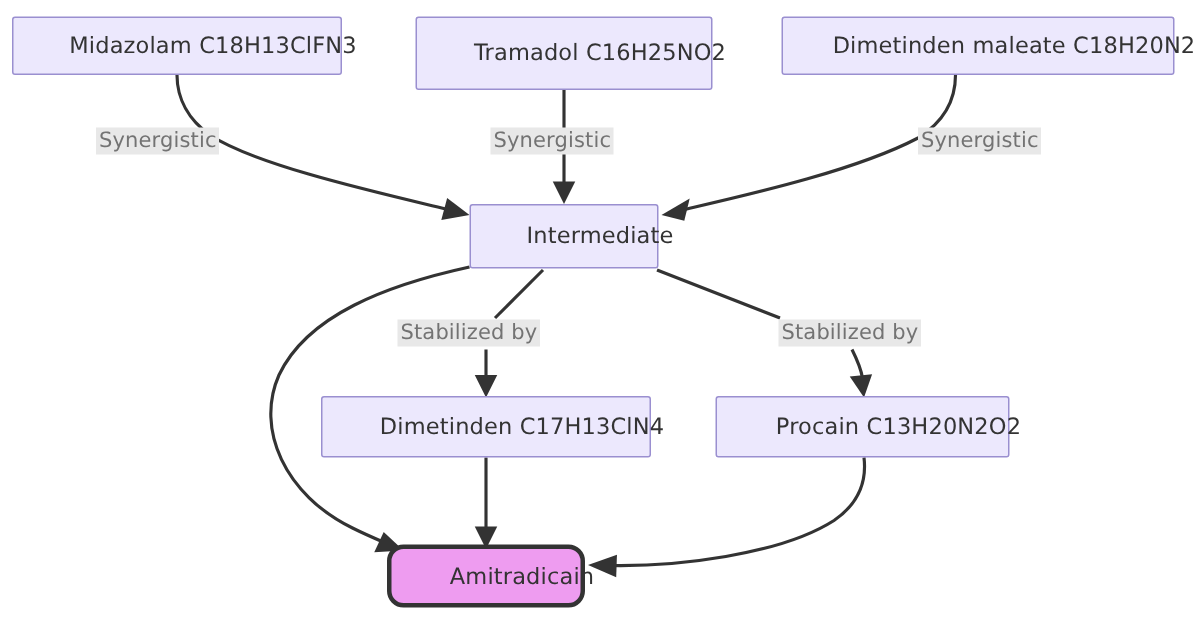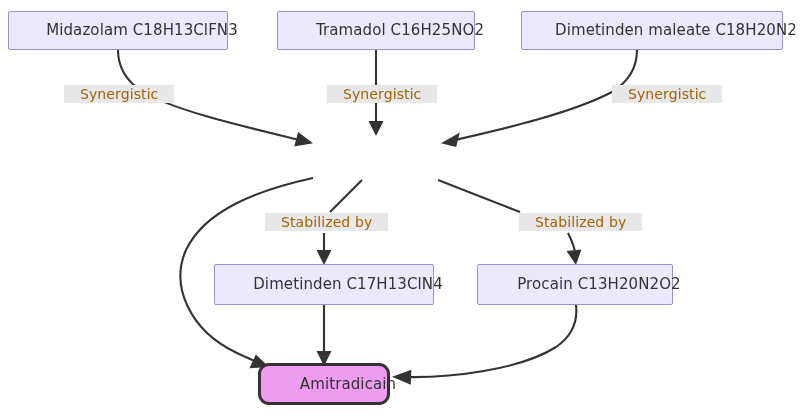--- a/index.html
+++ b/index.html
@@ -57,24 +57,24 @@
   }
   .node.highlight {
     background: #ee9cf0;
     border: 3px solid #333333;
     border-radius: 11px;
   }
   .edge-label {
     position: absolute;
     box-sizing: border-box;
     background: #e8e8e8;
-    color: #a16207;
+    color: #737373;
     font-size: 14px;
     line-height: 1;
-    padding: 2px 16px;
+    padding: 2px 2px;
     white-space: nowrap;
     letter-spacing: 0.1px;
   }
 </style>
 </head>
 <body>
 
 <div id="diagram">
 
   <svg class="edge-layer" viewBox="0 0 800 416" xmlns="http://www.w3.org/2000/svg">
@@ -103,28 +103,31 @@
     <polygon class="arrow-head" points="324,366 316.5,351 331.5,351"></polygon>
 
     <path class="edge-path" d="M 576,305 C 578,322 572,336 556,347 C 520,370 450,378 405,377"></path>
     <polygon class="arrow-head" points="392,376.7 411.3,369.8 410.8,384.8"></polygon>
   </svg>
 
   <div class="node" style="left:8px; top:11px; width:220px; height:39px;">
     <span>Midazolam C18H13ClFN3</span>
   </div>
 
-  <div class="node" style="left:277px; top:11px; width:198px; height:39px;">
+  <div class="node" style="left:277px; top:11px; width:198px; height:49px;">
     <span>Tramadol C16H25NO2</span>
   </div>
 
   <div class="node" style="left:521px; top:11px; width:262px; height:39px;">
     <span>Dimetinden maleate C18H20N2</span>
   </div>
 
+  <div class="node" style="left:313px; top:136px; width:126px; height:43px;">
+    <span>Intermediate</span>
+  </div>
 
   <div class="node" style="left:214px; top:264px; width:220px; height:41px;">
     <span>Dimetinden C17H13ClN4</span>
   </div>
 
   <div class="node" style="left:477px; top:264px; width:196px; height:41px;">
     <span>Procain C13H20N2O2</span>
   </div>
 
   <div class="node highlight" style="left:258px; top:363px; width:132px; height:42px;">

